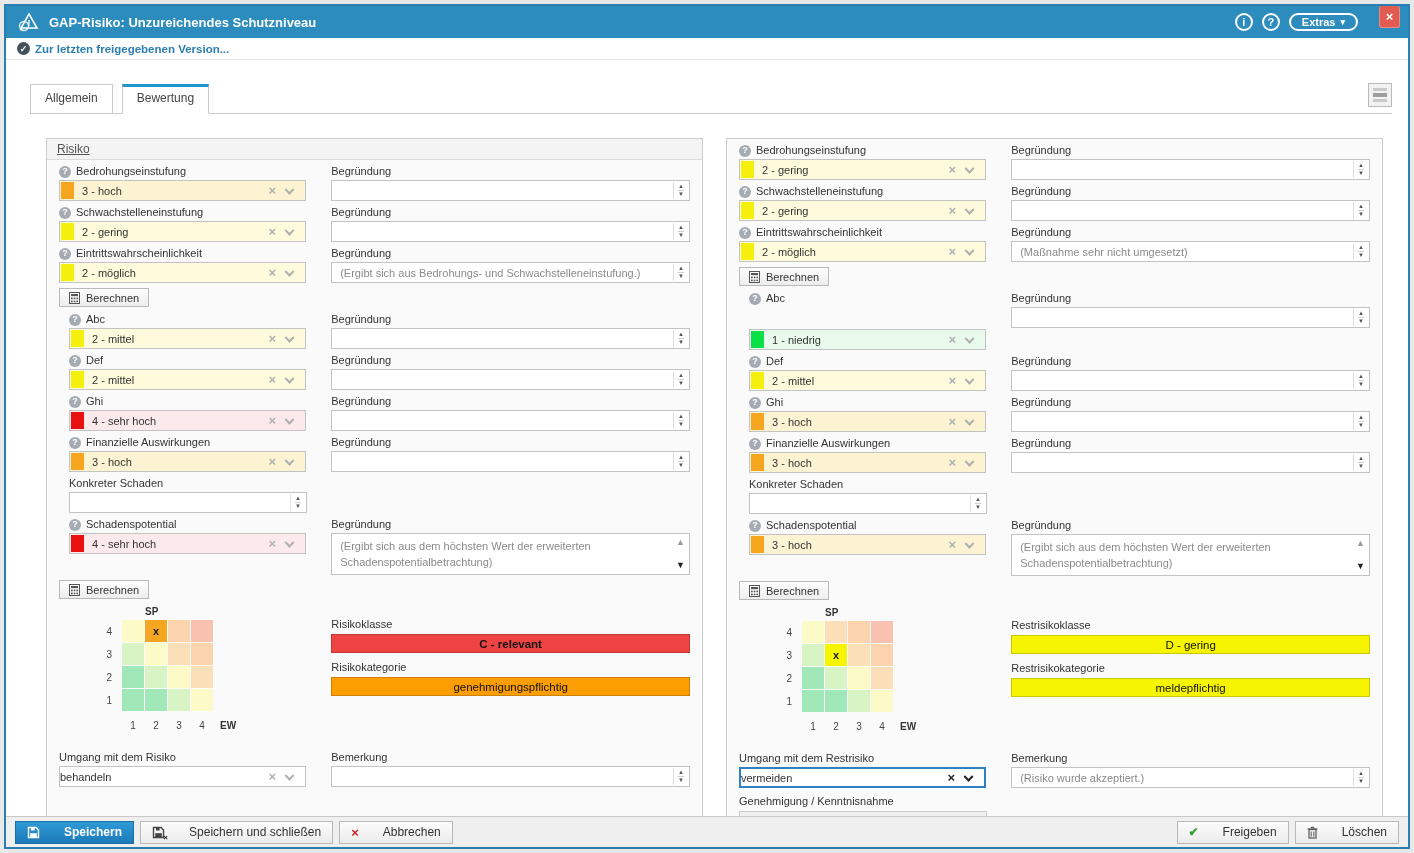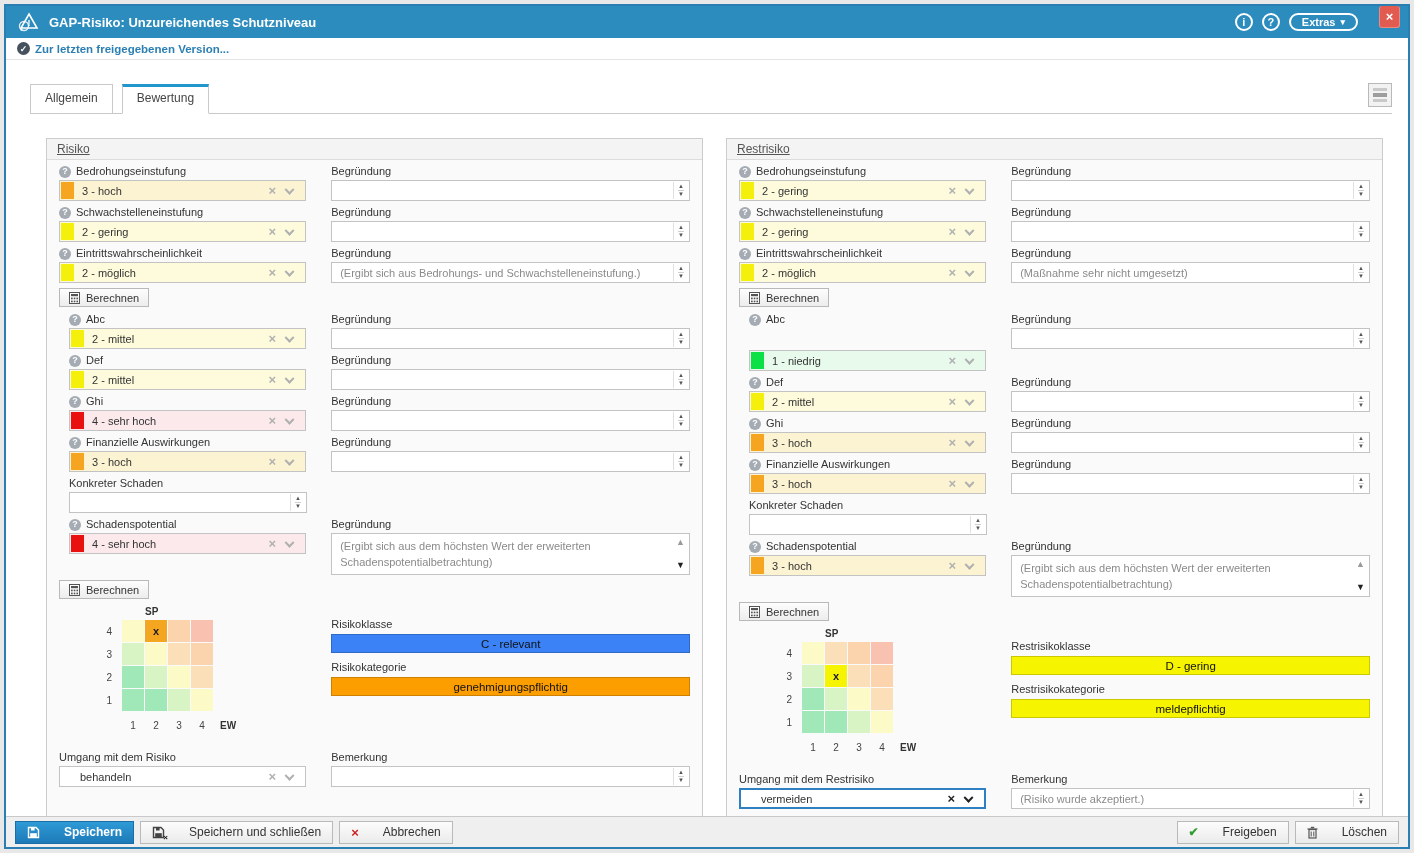--- a/index.html
+++ b/index.html
@@ -51,21 +51,21 @@
   .col-l.indent { padding-left:10px; }
   .col-r { margin-left:25px; width:360px; }
 
   .field-label { display:flex; align-items:center; gap:5px; font-size:11px; color:#333;
     margin:5px 0 2px; line-height:13px; height:13px; }
   .help-dot { width:12px; height:12px; border-radius:50%; background:#a5abb3; color:#fff; font-size:9px;
     font-weight:bold; display:inline-flex; align-items:center; justify-content:center; flex:0 0 12px; }
 
   .dropdown { position:relative; height:21px; border:1px solid #c3c3c3; background:#fff; display:flex;
     align-items:center; padding-left:22px; font-size:11px; color:#333; cursor:pointer; width:100%; }
-  .dropdown.plain { padding-left:20px;align-items:center; }
+  .dropdown.plain { padding-left:0;align-items:center; }
   .swatch { position:absolute; left:1px; top:1px; bottom:1px; width:13px; }
   .dd-value { white-space:nowrap; overflow:hidden; }
   .dd-clear { position:absolute; right:29px; color:#b0b0b0; font-size:13px; font-weight:bold; line-height:1; cursor:pointer; }
   .dd-caret { position:absolute; right:12px; top:50%; width:7px; height:7px; border-right:2px solid #b0b0b0;
     border-bottom:2px solid #b0b0b0; transform:translateY(-68%) rotate(45deg); cursor:pointer; }
   .dropdown.focused { border:2px solid #2e80c3; }
   .dropdown.focused .dd-clear { color:#222; }
   .dropdown.focused .dd-caret { border-color:#222; }
 
   .textfield { position:relative; height:21px; border:1px solid #c3c3c3; background:#fff; font-size:11px;
@@ -436,21 +436,21 @@
                     <span></span>
                     <span class="m-collabel">1</span>
                     <span class="m-collabel">2</span>
                     <span class="m-collabel">3</span>
                     <span class="m-collabel">4</span>
                     <span class="ew-label">EW</span>
                   </div>
                 </div>
                 <div class="col-r matrix-bars">
                   <div class="bar-label">Risikoklasse</div>
-                  <div class="class-bar" style="background: #3b82f6;">C - relevant</div>
+                  <div class="class-bar" style="background: #ef4444; font-weight: bold;">C - relevant</div>
                   <div class="bar-label second">Risikokategorie</div>
                   <div class="class-bar" style="background: rgb(252, 157, 0);">genehmigungspflichtig</div>
                 </div>
               </div><div class="row handling-row">
                 <div class="col-l">
                   <div class="field-label">
                     <span>Umgang mit dem Risiko</span>
                   </div>
                   <div class="dropdown plain">
                     <span class="dd-value">behandeln</span>
@@ -466,21 +466,20 @@
                     <span></span>
                     <span class="spinner">
                       <span>▲</span>
                       <span>▼</span>
                     </span>
                   </div>
                 </div>
               </div></div>
           </section>
           <section class="panel" style="left: 720px;">
-            <div class="panel-header">Restrisiko</div>
             <div class="panel-body"><div class="row">
                 <div class="col-l">
                   <div class="field-label">
                     <span class="help-dot">?</span>
                     <span>Bedrohungseinstufung</span>
                   </div>
                   <div class="dropdown" style="background: rgb(253, 251, 220);">
                     <span class="swatch" style="background: rgb(244, 239, 11);"></span>
                     <span class="dd-value">2 - gering</span>
                     <span class="dd-clear">×</span>

